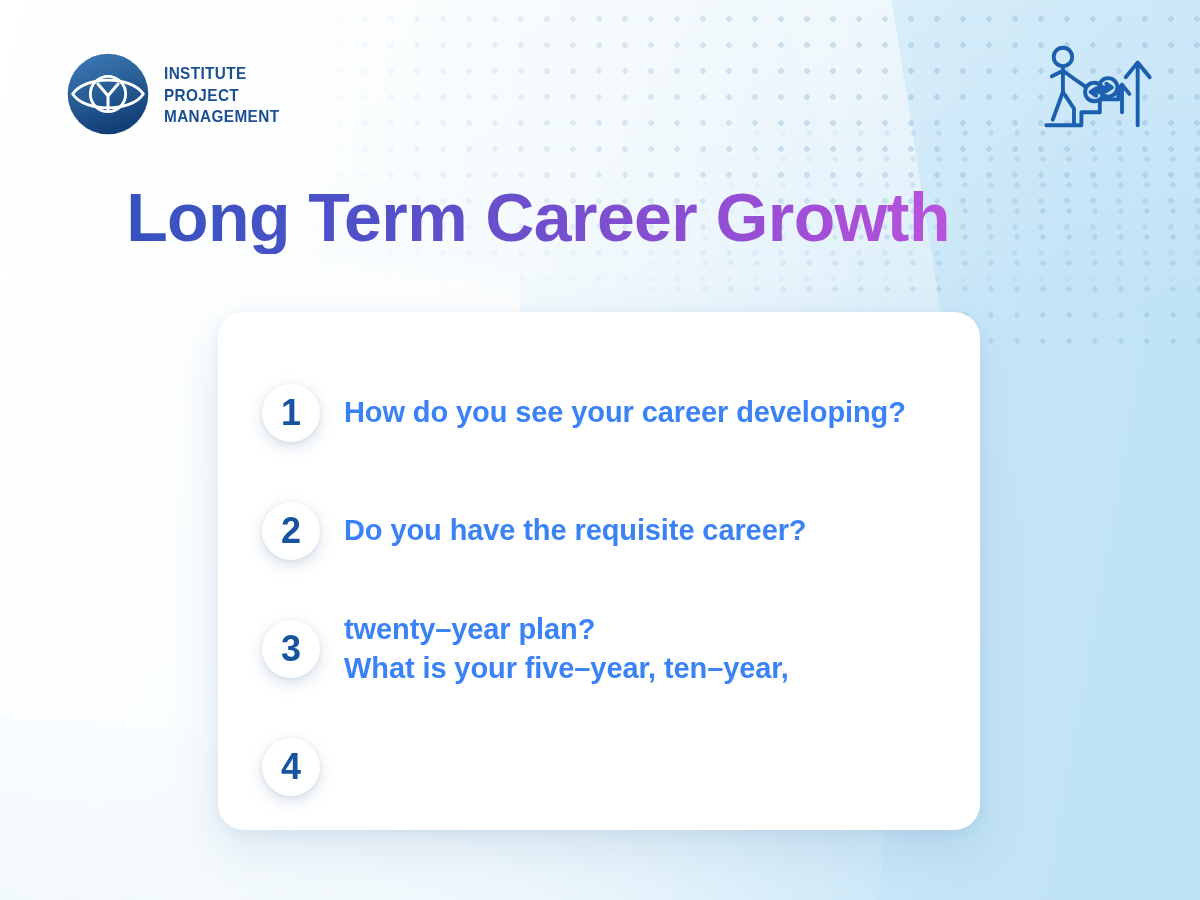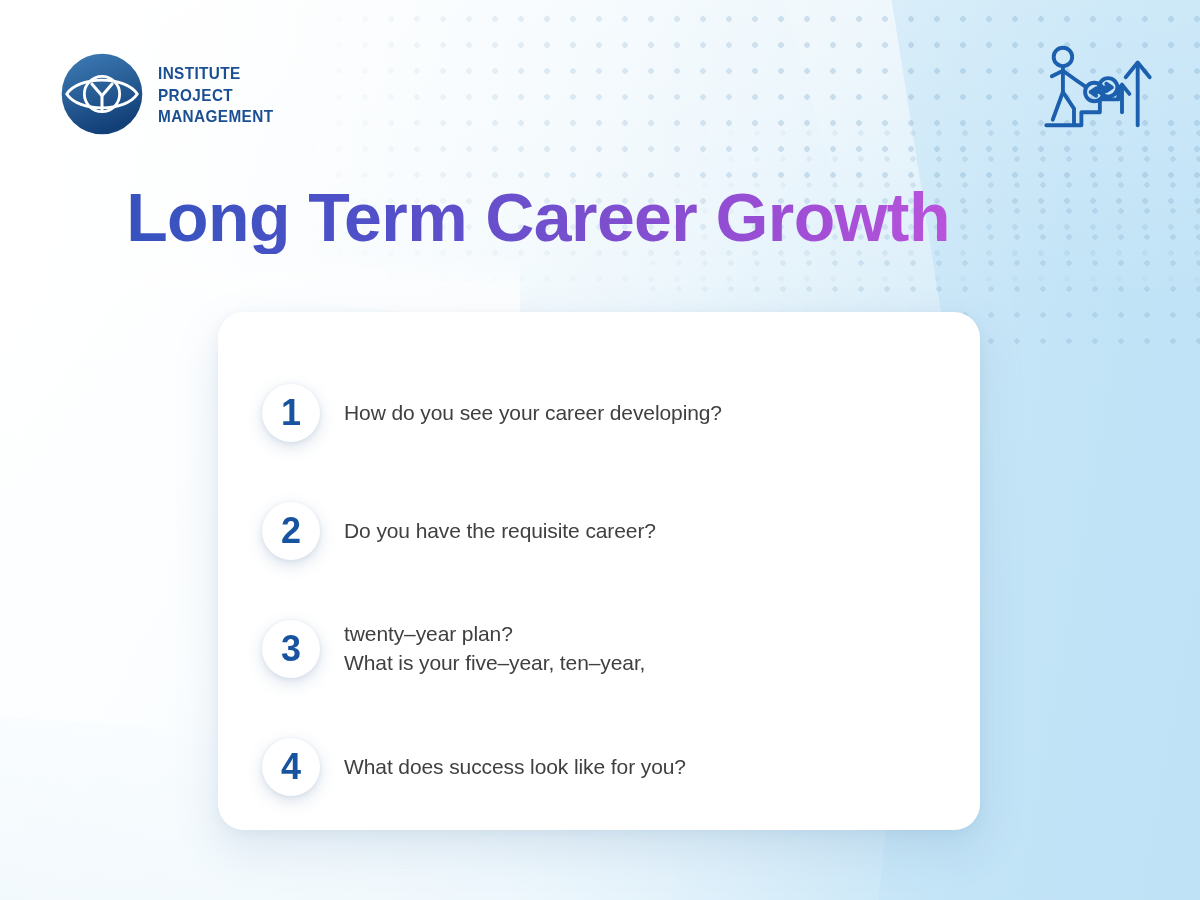--- a/index.html
+++ b/index.html
@@ -120,21 +120,21 @@
   .header {
     position: absolute;
     left: 0;
     top: 0;
     width: 1200px;
     height: 160px;
   }
 
   .brand {
     position: absolute;
-    left: 60px;
+    left: 66px;
     top: 52px;
     display: flex;
     align-items: center;
     gap: 14px;
   }
 
   .brand-mark {
     width: 84px;
     height: 84px;
     flex: none;
@@ -241,25 +241,25 @@
   .qbadge-num {
     font-family: "Liberation Sans", sans-serif;
     font-weight: 700;
     font-size: 36px;
     line-height: 1;
     color: #17539e;
   }
 
   .qtext {
     font-family: "Liberation Sans", sans-serif;
-    font-weight: 400;
-    font-size: 21px;
+    font-weight: 700;
+    font-size: 29px;
     line-height: 1.36;
     letter-spacing: -0.1px;
-    color: #404040;
+    color: #3b82f6;
   }
 
   .qtext .l2 { display: block; }
 </style>
 </head>
 <body>
 
 <div id="slide">
 
   <div class="bg-base"></div>
@@ -354,21 +354,18 @@
         <div class="qtext">
           <span class="l2">twenty–year plan?</span>
           <span class="l2">What is your five–year, ten–year,</span>
         </div>
       </div>
 
       <div class="qrow">
         <div class="qbadge">
           <span class="qbadge-num">4</span>
         </div>
-        <div class="qtext">
-          <span>What does success look like for you?</span>
-        </div>
       </div>
 
     </div>
   </div>
 
 </div>
 
 </body></html>

